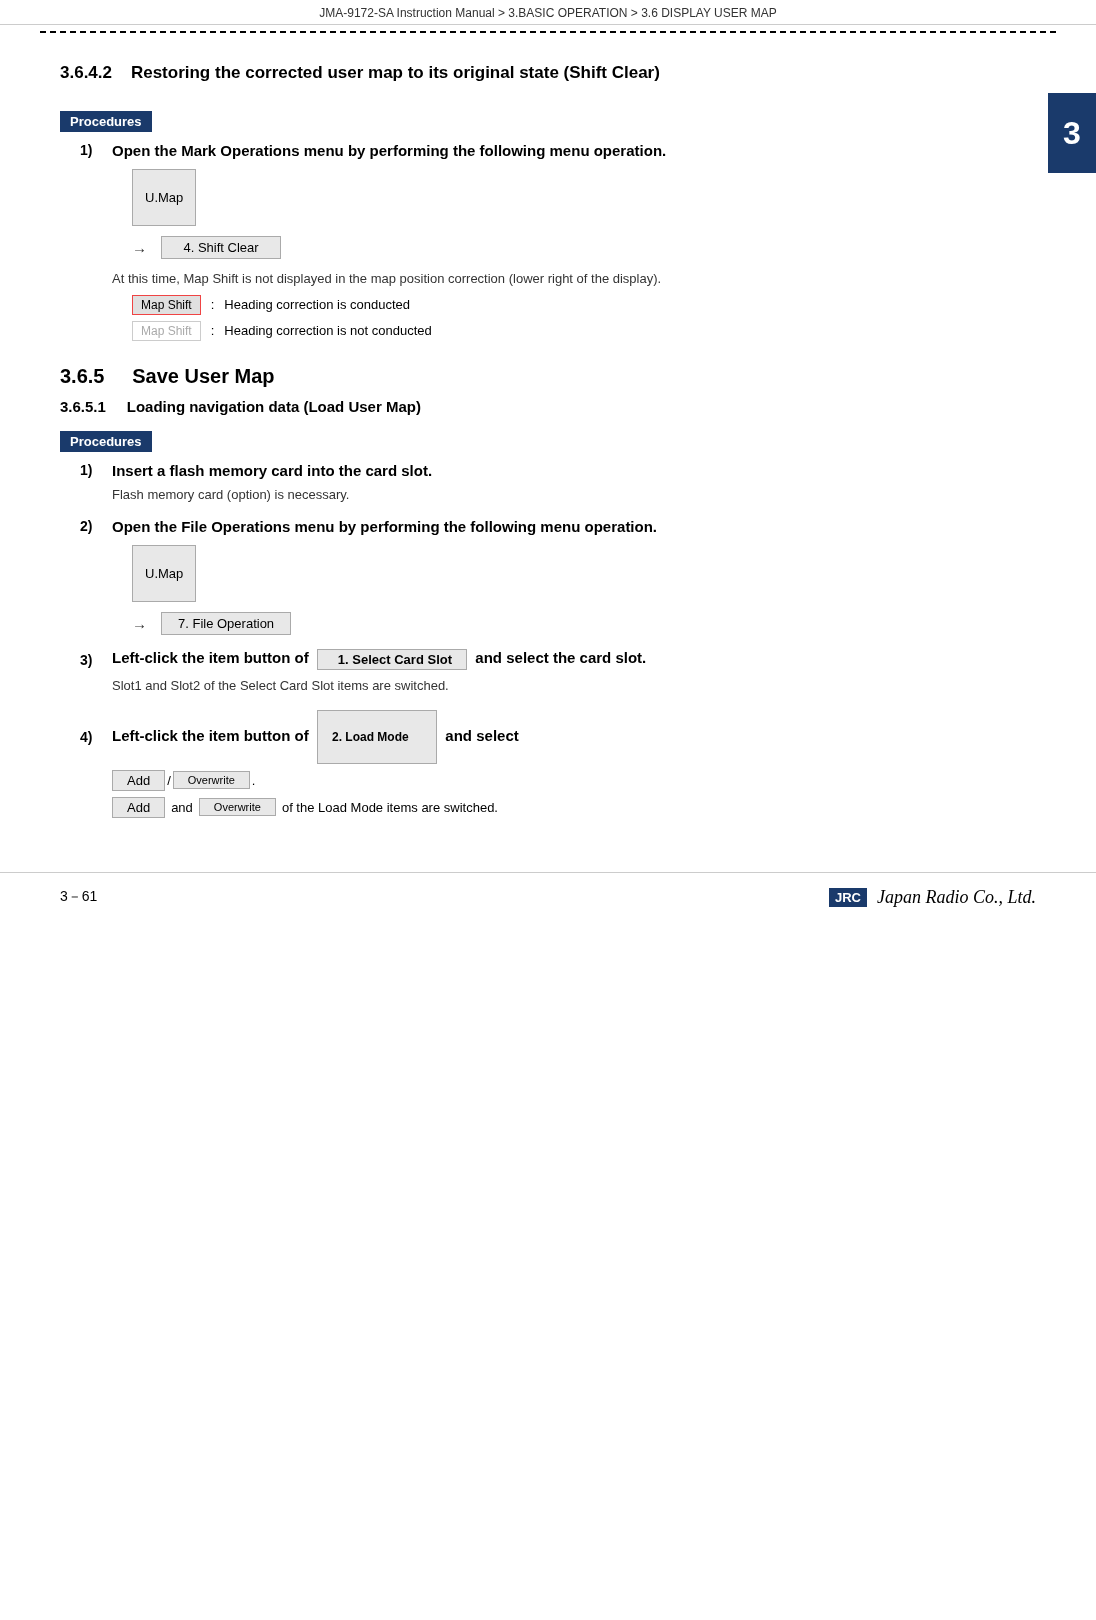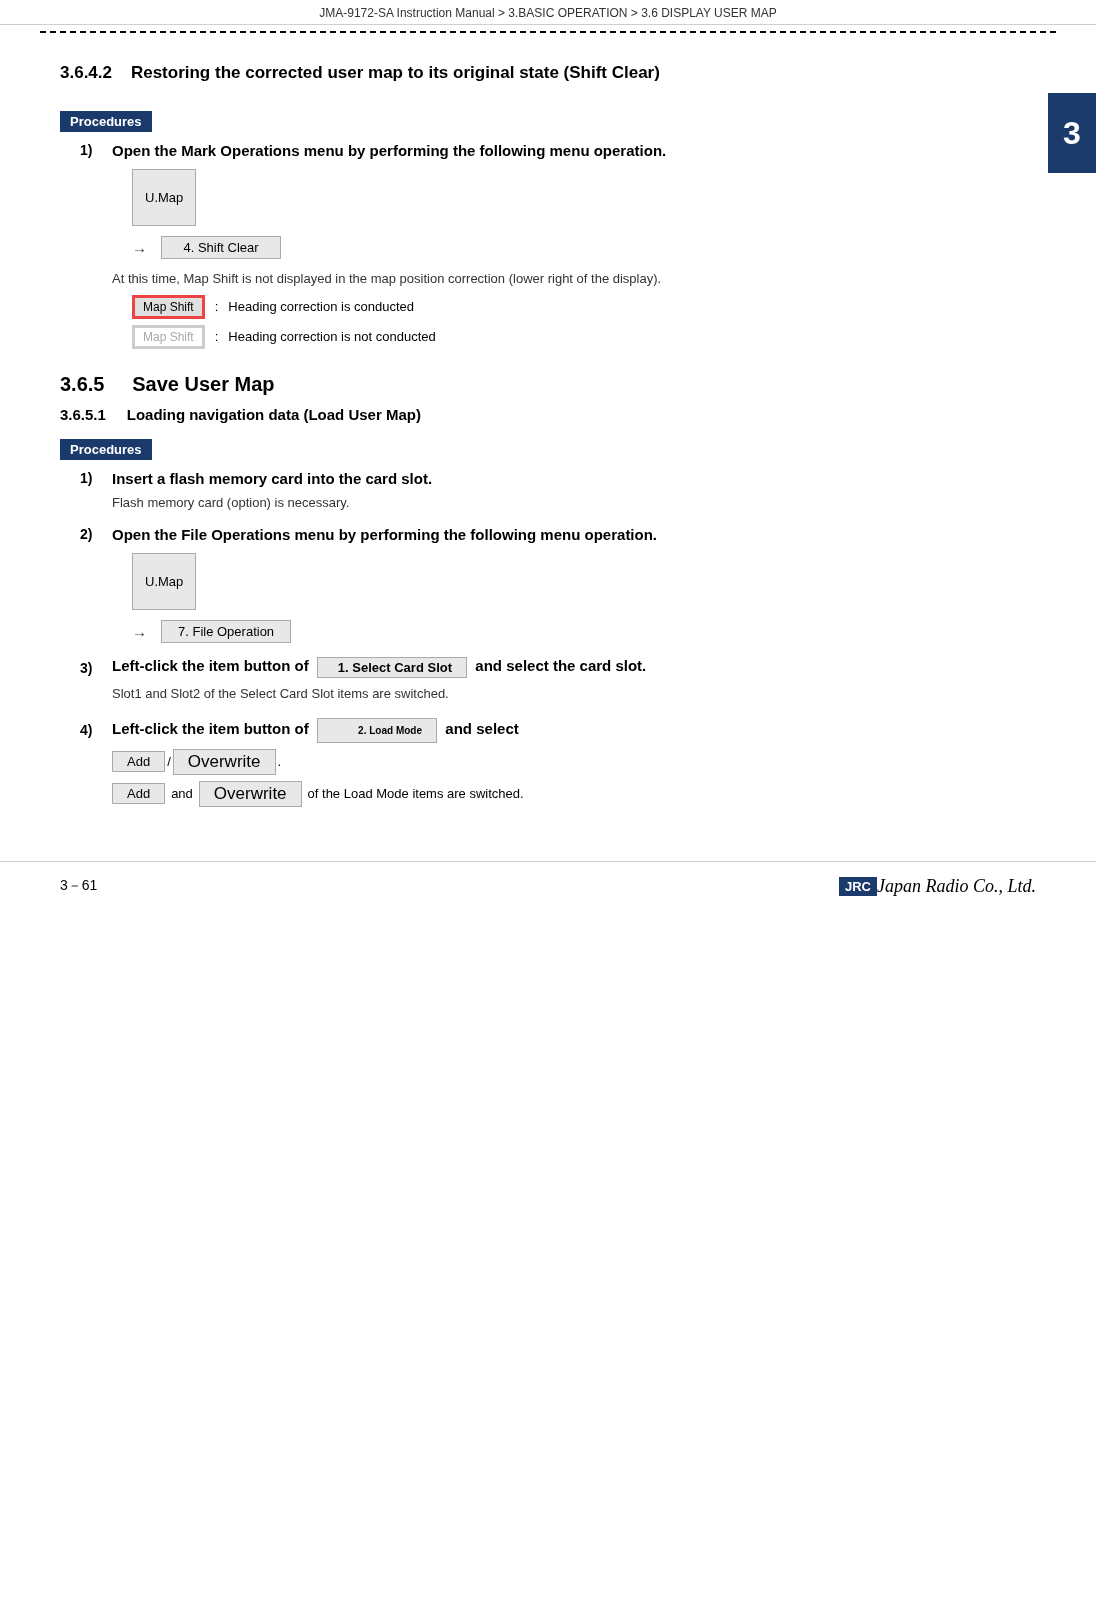--- a/index.html
+++ b/index.html
@@ -112,21 +112,21 @@
       color: #333;
     }
     .map-shift-row {
       display: flex;
       align-items: center;
       margin: 6px 0 6px 20px;
       gap: 10px;
       font-size: 13px;
     }
     .map-shift-btn {
-      border: 3px solid #ef4444;
+      border: 1px solid #ef4444;
       padding: 2px 8px;
       font-size: 12px;
       min-width: 68px;
       text-align: center;
     }
     .map-shift-active {
       background: #e0e0e0;
       color: #000;
     }
     .map-shift-inactive {
@@ -157,20 +157,21 @@
       padding: 14px 60px 10px 60px;
       margin-top: 20px;
       border-top: 1px solid #ccc;
     }
     .footer-page {
       font-size: 14px;
     }
     .footer-logo {
       display: flex;
       align-items: center;
+      gap: 10px;
     }
     .jrc-box {
       background: #1a3a6b;
       color: #fff;
       font-size: 13px;
       font-weight: bold;
       padding: 2px 6px;
     }
     .logo-text {
       font-size: 18px;
@@ -184,45 +185,45 @@
       padding: 2px 14px;
       font-size: 13px;
       vertical-align: middle;
       min-width: 150px;
       text-align: right;
     }
     .load-mode-inline {
       display: inline-block;
       background: #e8e8e8;
       border: 1px solid #aaa;
-      padding: 6px 14px;
-      font-size: 10px;
+      padding: 19px 14px;
+      font-size: 12px;
       vertical-align: middle;
       min-width: 120px;
-      text-align: right;
+      text-align: left;
     }
     .add-overwrite-row {
       display: flex;
       align-items: center;
       gap: 0;
       margin: 4px 0;
     }
     .add-btn {
       display: inline-block;
       background: #e8e8e8;
       border: 1px solid #aaa;
       padding: 2px 14px;
       font-size: 13px;
     }
     .overwrite-btn {
       display: inline-block;
       background: #e8e8e8;
       border: 1px solid #aaa;
       padding: 2px 14px;
-      font-size: 17px;
+      font-size: 11px;
     }
     .sep-slash {
       font-size: 13px;
       padding: 0 2px;
     }
   </style>
 </head>
 <body>
 
 <div class="page-header">

